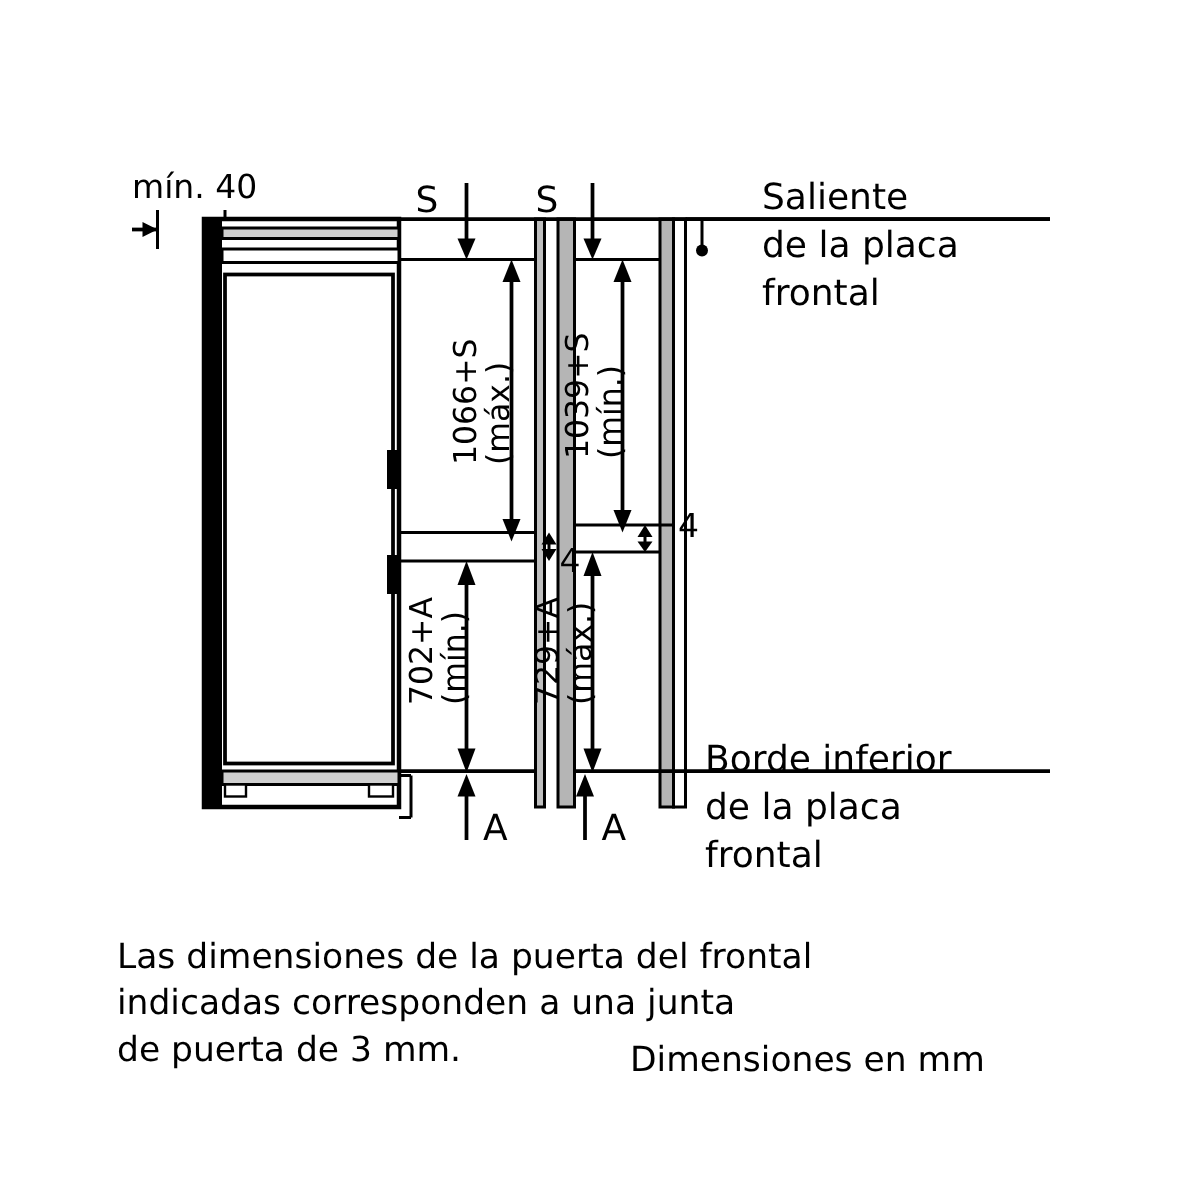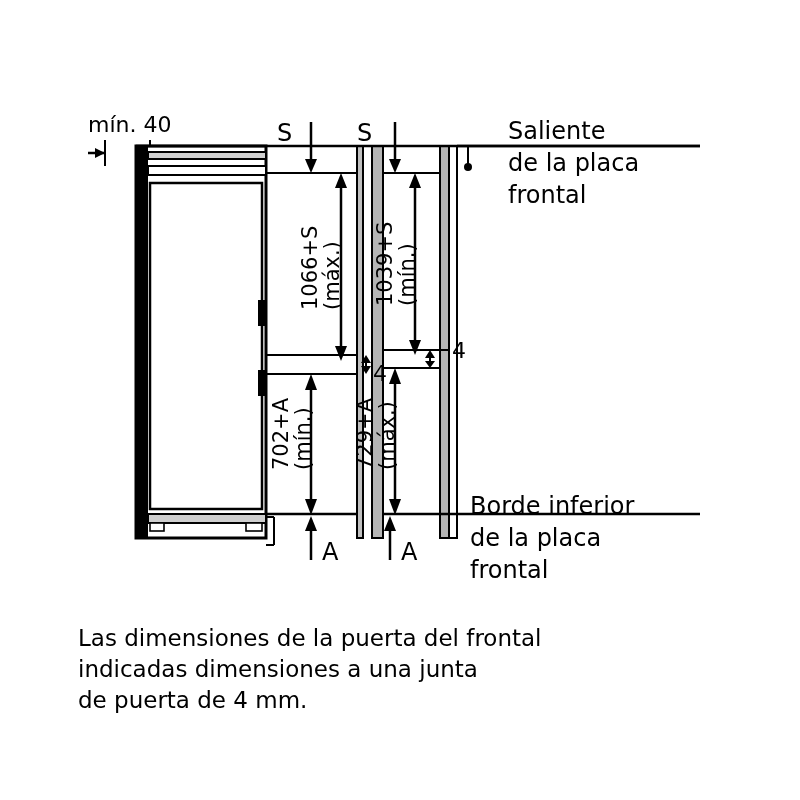--- a/index.html
+++ b/index.html
@@ -204,17 +204,18 @@
     <text class="lbl lbl-24" x="508" y="171">de la placa</text>
     <text class="lbl lbl-24" x="508" y="203">frontal</text>
 
     <text class="lbl lbl-24" x="470" y="514">Borde inferior</text>
     <text class="lbl lbl-24" x="470" y="546">de la placa</text>
     <text class="lbl lbl-24" x="470" y="578">frontal</text>
 
   </svg>
 
   <div class="caption" id="caption-note"><span>Las dimensiones de la puerta del frontal</span>
-<span>indicadas dimensiones a una junta</span>
-<span>de puerta de 4 mm.</span></div>
-
+<span>indicadas corresponden a una junta</span>
+<span>de puerta de 3 mm.</span></div>
+
+  <div class="caption" id="caption-units">Dimensiones en mm</div>
 
 </div>
 
 </body></html>

